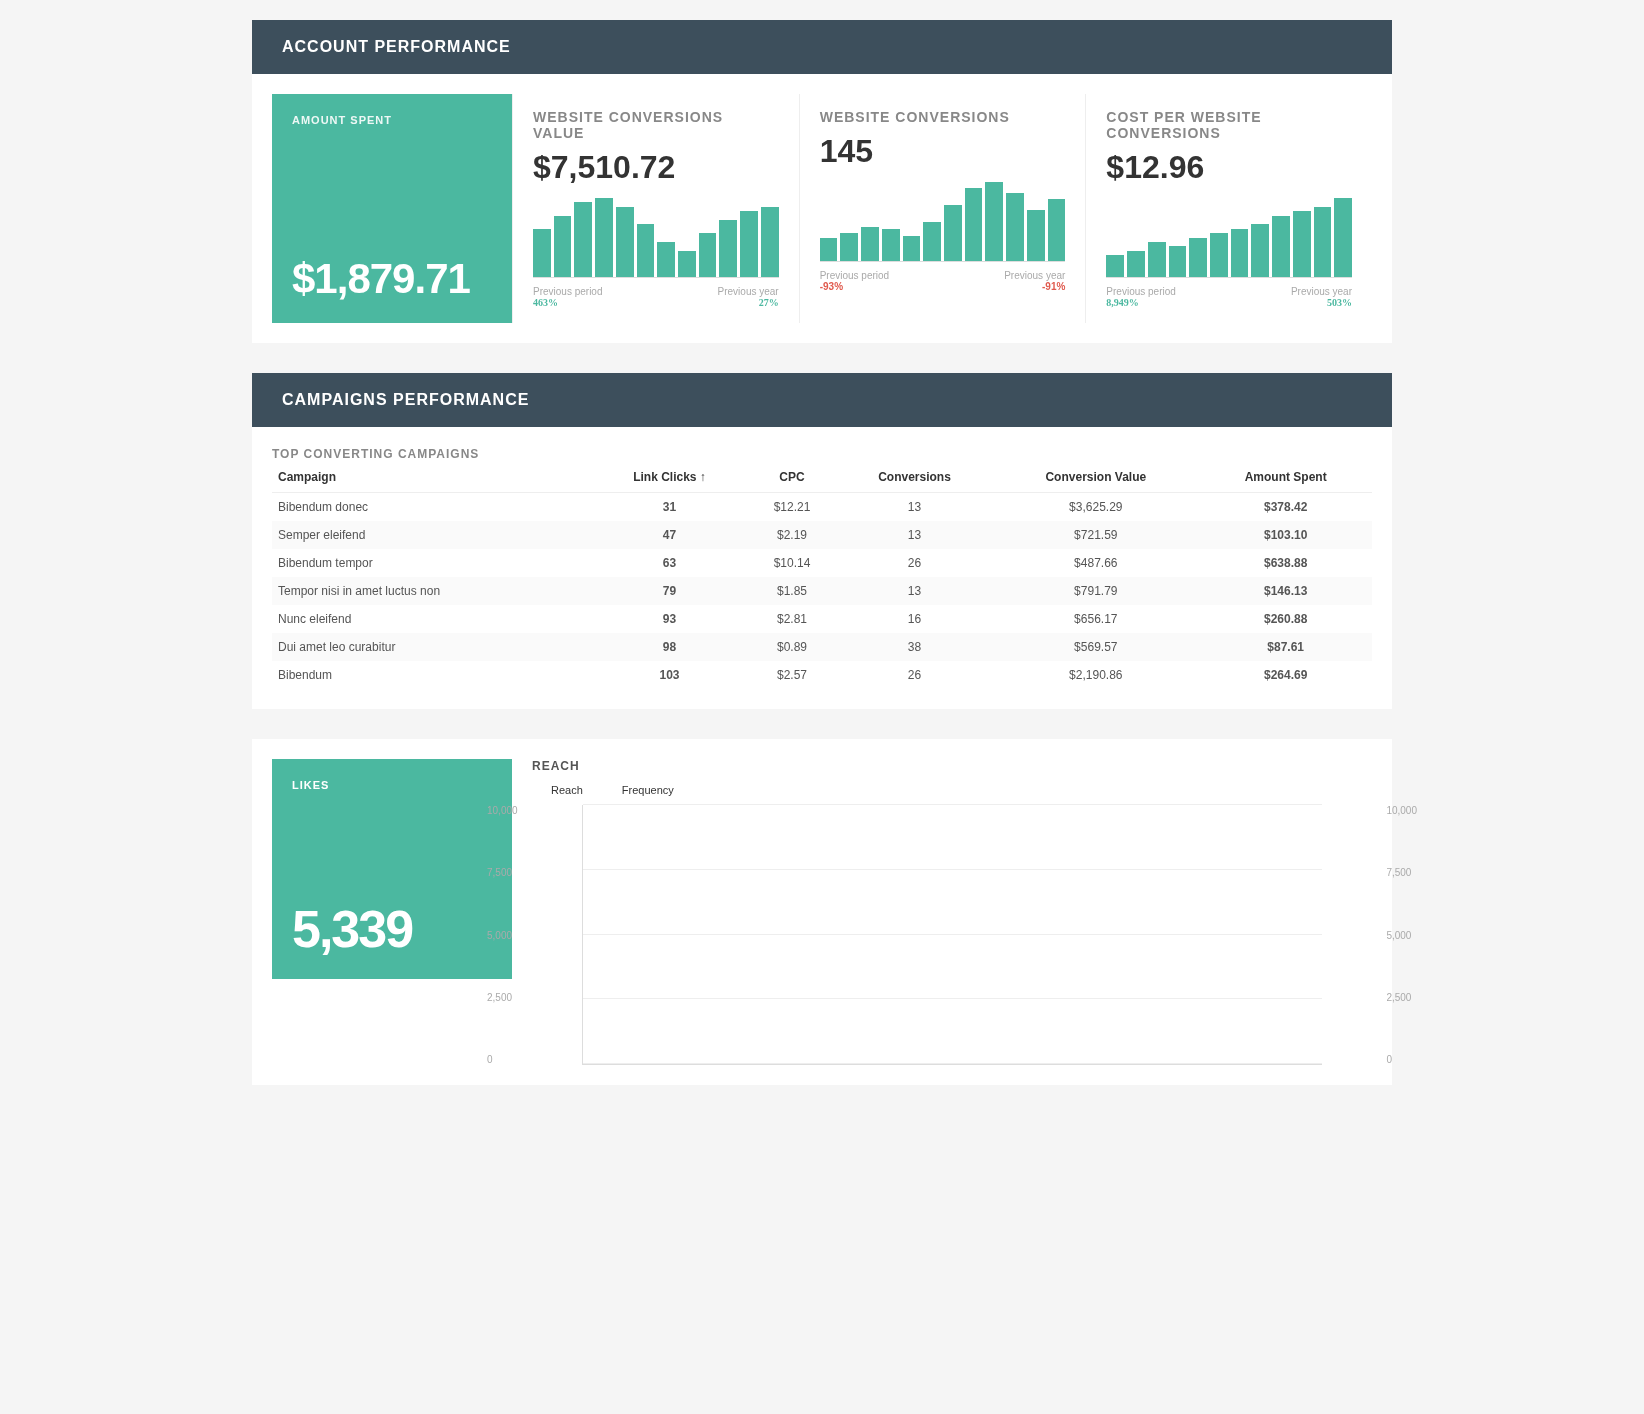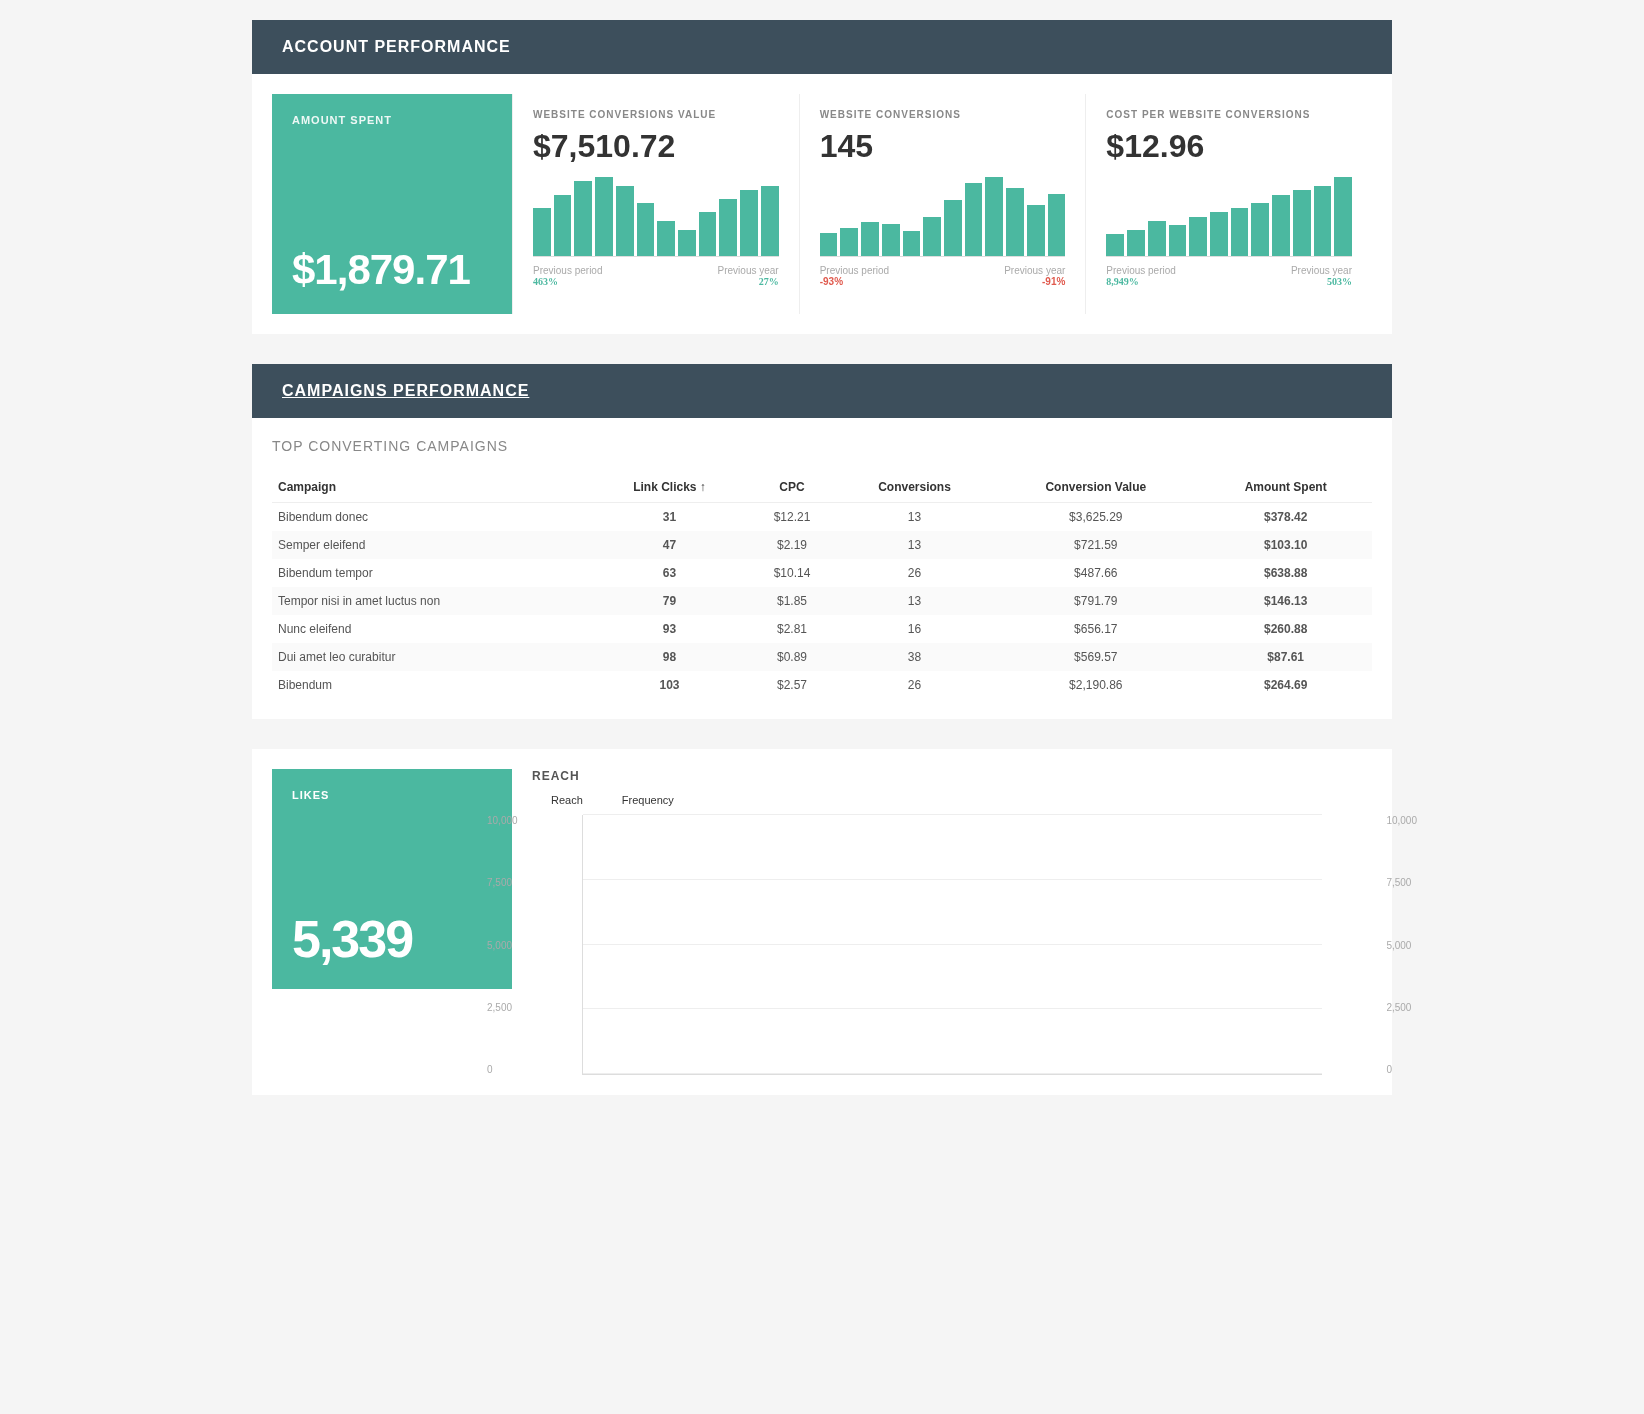--- a/index.html
+++ b/index.html
@@ -54,21 +54,21 @@
       padding-top: 30px;
     }
 
     .metric-card {
       flex: 1;
       padding: 15px 20px;
       border-left: 1px solid #eee;
     }
 
     .metric-card .card-label {
-      font-size: 10px;
+      font-size: 14px;
       font-weight: 700;
       letter-spacing: 1px;
       text-transform: uppercase;
       color: #888;
       margin-bottom: 8px;
     }
 
     .metric-card .card-value {
       font-size: 32px;
       font-weight: 600;
@@ -109,26 +109,26 @@
     .chart-footer .period-value.negative { color: #e05a4e; }
 
     
     .campaigns-section {
       background: #fff;
       padding: 20px;
       margin-bottom: 30px;
     }
 
     .section-sub-header {
-      font-size: 14px;
-      font-weight: 400;
+      font-size: 12px;
+      font-weight: 700;
       letter-spacing: 1px;
       text-transform: uppercase;
       color: #888;
-      margin-bottom: 18px;
+      margin-bottom: 1px;
     }
 
     table {
       width: 100%;
       border-collapse: collapse;
     }
 
     table th {
       text-align: left;
       padding: 8px 6px;
@@ -400,21 +400,21 @@
           <div style="text-align:right">
             <span class="period-label">Previous year</span><br>
             <span class="period-value positive">503%</span>
           </div>
         </div>
       </div>
 
     </div>
   </div>
 
-  <div class="section-header" style="margin-top:8px;text-decoration:underline;">
+  <div class="section-header" style="margin-top:8px;">
     <span>CAMPAIGNS PERFORMANCE</span>
   </div>
 
   <div class="campaigns-section">
     <div class="section-sub-header">TOP CONVERTING CAMPAIGNS</div>
     <table>
       <thead>
         <tr>
           <th>Campaign</th>
           <th class="right">Link Clicks ↑</th>

